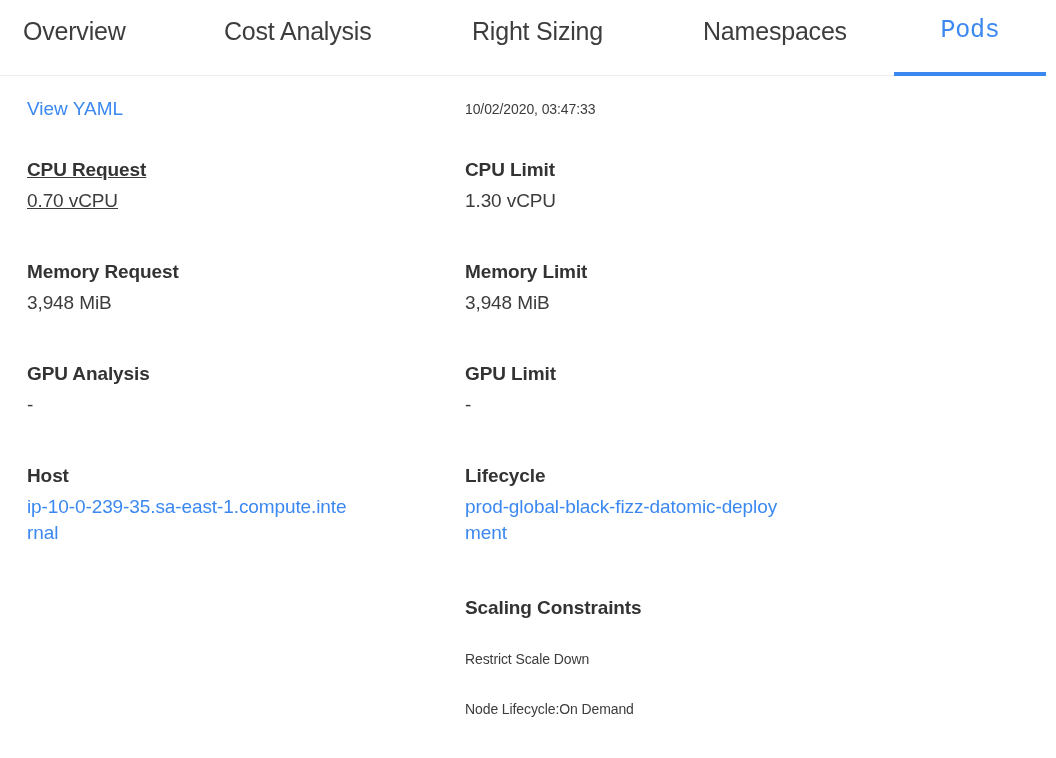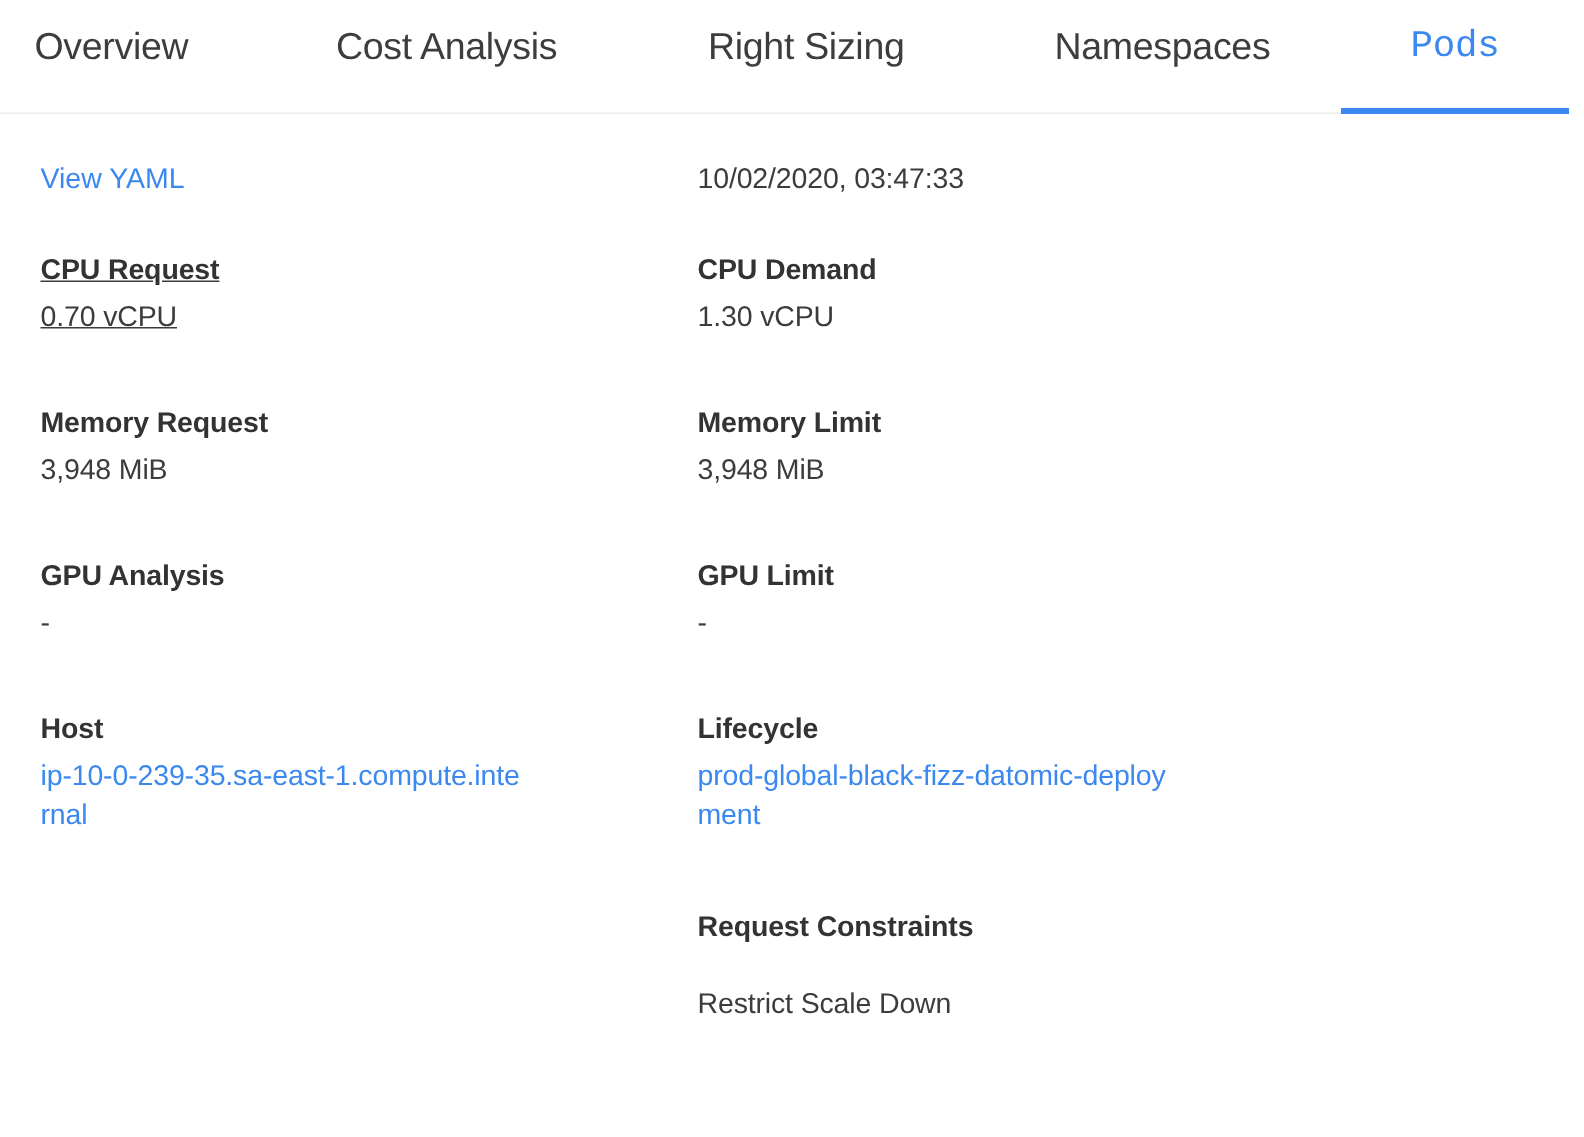--- a/index.html
+++ b/index.html
@@ -100,30 +100,30 @@
   .field-value.link,
   a.link {
     color: #3b88f0;
     text-decoration: none;
     cursor: pointer;
     display: inline-block;
     max-width: 325px;
     word-break: break-all;
   }
   .plain-text {
-    font-size: 19px;
+    font-size: 14px;
     font-weight: 400;
     color: #3c3c3c;
     line-height: 26px;
     letter-spacing: -0.1px;
     margin: 0;
   }
 
   
-  .row { position: absolute; left: 0; width: 440px; margin-top: 11px; }
+  .row { position: absolute; left: 0; width: 440px; }
 </style>
 </head>
 <body>
 
 <div class="tabbar">
 
   <button class="tab tab-overview">
     <span>Overview</span>
 
   </button>
@@ -180,39 +180,40 @@
 
   </div>
 
   <div class="col col-right">
 
     <div class="row" style="top:20px;">
       <div class="plain-text">10/02/2020, 03:47:33</div>
     </div>
 
     <div class="row" style="top:82px;">
-      <div class="field-label">CPU Demand</div>
+      <div class="field-label">CPU Limit</div>
       <div class="field-value">1.30 vCPU</div>
     </div>
 
     <div class="row" style="top:184px;">
       <div class="field-label">Memory Limit</div>
       <div class="field-value">3,948 MiB</div>
     </div>
 
     <div class="row" style="top:286px;">
       <div class="field-label">GPU Limit</div>
       <div class="field-value">-</div>
     </div>
 
     <div class="row" style="top:388px;">
       <div class="field-label">Lifecycle</div>
       <a class="field-value link">prod-global-black-fizz-datomic-deployment</a>
     </div>
 
     <div class="row" style="top:520px;">
-      <div class="field-label">Request Constraints</div>
+      <div class="field-label">Scaling Constraints</div>
       <div class="plain-text" style="margin-top:26px;">Restrict Scale Down</div>
+      <div class="plain-text" style="margin-top:24px;">Node Lifecycle:On Demand</div>
     </div>
 
   </div>
 
 </div>
 
 </body></html>

